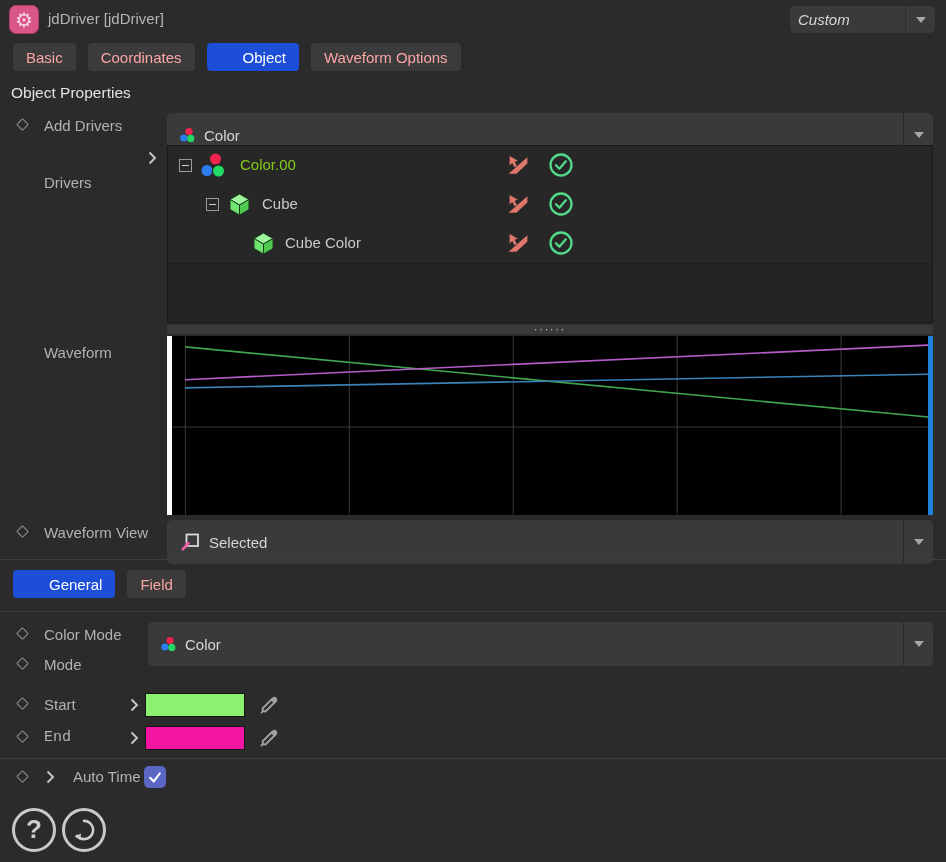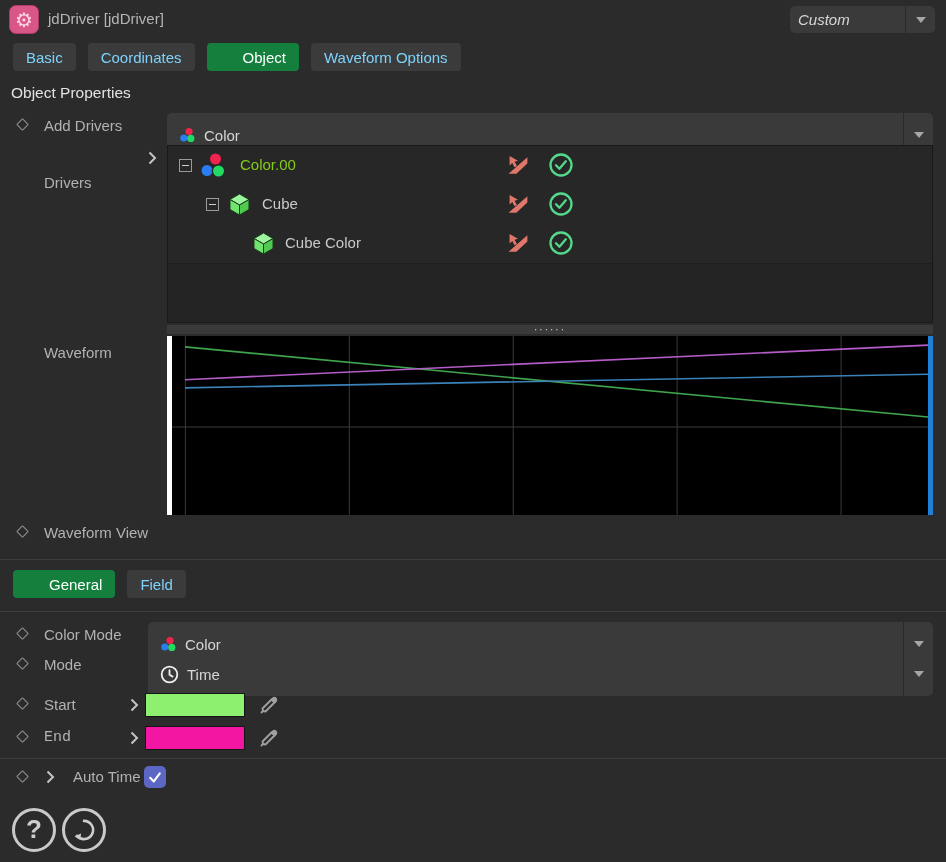--- a/index.html
+++ b/index.html
@@ -16,22 +16,22 @@
       display:flex;align-items:center;}
   .dd .val{margin-left:8px;color:#d6d6d6;}
   .dd .icon-slot{margin-left:12px;display:flex;align-items:center;}
   .arrow-box{position:absolute;right:0;top:0;bottom:0;width:29px;border-left:1px solid #2a2a2a;
              display:flex;align-items:center;justify-content:center;}
   .tri{width:0;height:0;border-left:5px solid transparent;border-right:5px solid transparent;
        border-top:6px solid #a6a6a6;}
   
   .tabbar{display:flex;}
   .tab{display:inline-flex;align-items:center;height:28px;padding:0 13px;background:#3b3b3b;
-       border-radius:4px;color:#7dd3fc;margin-right:12px;white-space:nowrap;}
-  .tab.active{background:#15803d;color:#ffffff;padding-left:36px;}
+       border-radius:4px;color:#fca5a5;margin-right:12px;white-space:nowrap;}
+  .tab.active{background:#1d4ed8;color:#ffffff;padding-left:36px;}
   .sec-title{left:11px;top:84px;font-size:15.5px;color:#e2e2e2;}
   .row-label{color:#b2b2b2;}
   .diamond{width:9px;height:9px;border:1.5px solid #909090;transform:rotate(45deg);
            box-sizing:border-box;border-radius:1px;}
   
   .tree-panel{left:167px;top:145px;width:766px;height:178px;background:#242424;
               border:1px solid #191919;box-sizing:border-box;overflow:hidden;}
   .tree-row{position:absolute;left:0;right:0;height:39px;background:#272727;
             border-bottom:1px solid #1e1e1e;}
   .tlabel{position:absolute;top:10px;color:#c9c9c9;}
@@ -173,20 +173,33 @@
         <polyline points="18,10.920000000000009 761,80.99" fill="none" stroke="#3fa44e" stroke-width="1.6"></polyline>
         <polyline points="18,43.68 761,9.100000000000009" fill="none" stroke="#b55cc8" stroke-width="1.6"></polyline>
         <polyline points="18,51.870000000000005 761,38.21999999999999" fill="none" stroke="#3b82b8" stroke-width="1.6"></polyline>
       </svg>
     <div class="vbar" style="left:0;background:#ffffff;"></div>
     <div class="vbar" style="right:0;background:#1f80d8;"></div>
   </div>
 
   <div class="abs diamond" style="left:18px;top:527px;"></div>
   <div class="abs row-label" style="left:44px;top:524px;">Waveform View</div>
+  <div class="abs dd" style="left:167px;top:520px;width:766px;">
+    <span class="icon-slot">
+      <svg width="22" height="22" viewBox="0 0 22 22">
+        <rect x="7.5" y="3.5" width="11.5" height="11.5" fill="none" stroke="#e4e4e4" stroke-width="1.7"></rect>
+        <line x1="3" y1="19" x2="9" y2="13" stroke="#ef5fa7" stroke-width="2.6"></line>
+        <path d="M6.6 10.8 l5 .9 -3.4 3.4 z" fill="#ef5fa7"></path>
+      </svg>
+    </span>
+    <span class="val">Selected</span>
+    <span class="arrow-box">
+        <span class="tri"></span>
+      </span>
+  </div>
 
   <div class="abs hr" style="top:559px;"></div>
 
   <div class="abs tabbar" style="left:13px;top:570px;text-align:right;">
     <span class="tab active">General</span>
     <span class="tab">Field</span>
   </div>
 
   <div class="abs hr" style="top:611px;"></div>
 
@@ -201,32 +214,20 @@
         </svg>
     </span>
     <span class="val">Color</span>
     <span class="arrow-box">
         <span class="tri"></span>
       </span>
   </div>
 
   <div class="abs diamond" style="left:18px;top:659px;"></div>
   <div class="abs row-label" style="left:44px;top:656px;">Mode</div>
-  <div class="abs dd" style="left:148px;top:652px;width:785px;">
-    <span class="icon-slot">
-      <svg width="19" height="19" viewBox="0 0 19 19">
-        <circle cx="9.5" cy="9.5" r="7.8" fill="none" stroke="#f0f0f0" stroke-width="1.8"></circle>
-        <path d="M9.5 5.2 V9.8 L12.6 11.6" fill="none" stroke="#f0f0f0" stroke-width="1.8" stroke-linecap="round"></path>
-      </svg>
-    </span>
-    <span class="val">Time</span>
-    <span class="arrow-box">
-        <span class="tri"></span>
-      </span>
-  </div>
 
   <div class="abs diamond" style="left:18px;top:699px;"></div>
   <div class="abs row-label" style="left:44px;top:696px;">Start</div>
   <svg class="abs" style="left:130px;top:698px;" width="9" height="14" viewBox="0 0 9 14">
       <polyline points="1.5,1.5 7,7 1.5,12.5" fill="none" stroke="#c4c4c4" stroke-width="2"></polyline>
     </svg>
   <div class="abs swatch" style="left: 145px; top: 693px; background: rgb(141, 240, 110);"></div>
   <svg class="abs" style="left:258px;top:692px;" width="22" height="24" viewBox="0 0 22 24">
     <g stroke="#a0a0a0" stroke-width="1.8" fill="none" stroke-linecap="round" stroke-linejoin="round">
       <path d="M3.5 20.5 l1.5-1.5"></path>

